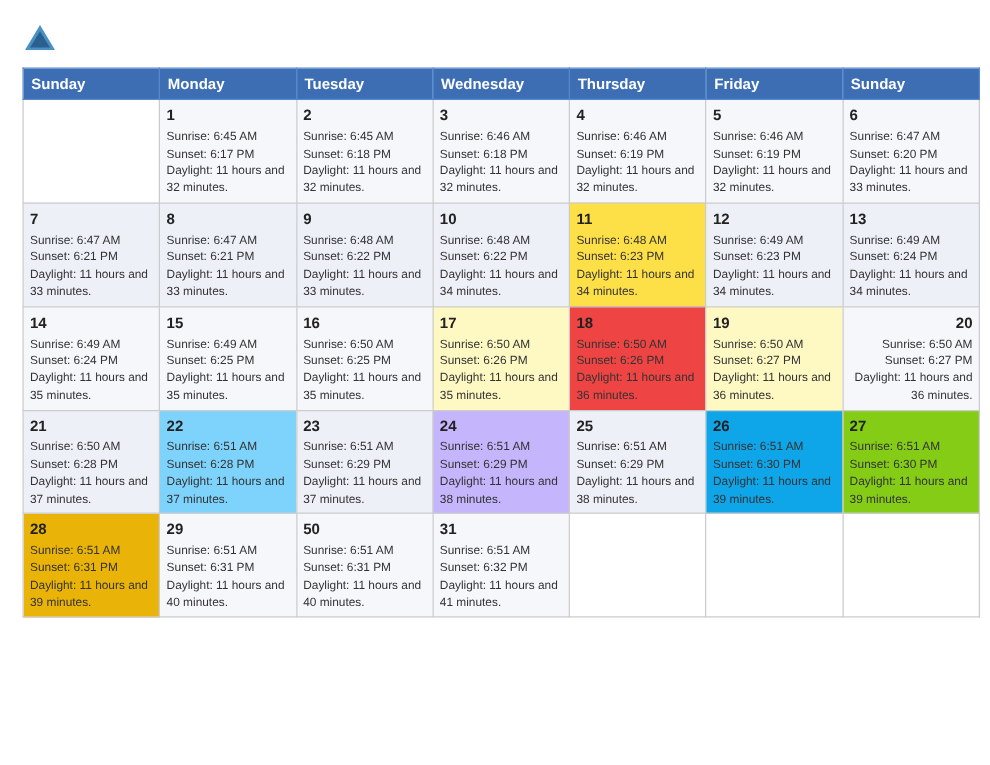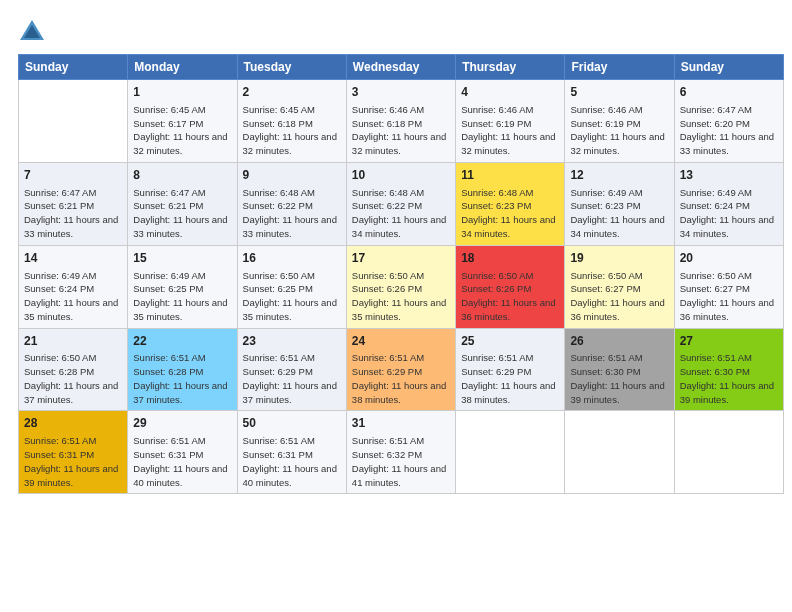--- a/index.html
+++ b/index.html
@@ -214,47 +214,47 @@
             <div class="cell-text">Sunrise: 6:50 AM<br>Sunset: 6:26 PM<br>Daylight: 11 hours and 35 minutes.</div>
           </td>
           <td style="background: #ef4444;">
             <span class="day-num">18</span>
             <div class="cell-text">Sunrise: 6:50 AM<br>Sunset: 6:26 PM<br>Daylight: 11 hours and 36 minutes.</div>
           </td>
           <td style="background: #fef9c3;">
             <span class="day-num">19</span>
             <div class="cell-text">Sunrise: 6:50 AM<br>Sunset: 6:27 PM<br>Daylight: 11 hours and 36 minutes.</div>
           </td>
-          <td style="background: rgb(245, 247, 250);">
+          <td style="background: rgb(245, 247, 250); text-align: right;">
             <span class="day-num">20</span>
             <div class="cell-text">Sunrise: 6:50 AM<br>Sunset: 6:27 PM<br>Daylight: 11 hours and 36 minutes.</div>
           </td>
         </tr>
         <tr>
           <td style="background: rgb(237, 240, 247);">
             <span class="day-num">21</span>
             <div class="cell-text">Sunrise: 6:50 AM<br>Sunset: 6:28 PM<br>Daylight: 11 hours and 37 minutes.</div>
           </td>
           <td style="background: #7dd3fc;">
             <span class="day-num">22</span>
             <div class="cell-text">Sunrise: 6:51 AM<br>Sunset: 6:28 PM<br>Daylight: 11 hours and 37 minutes.</div>
           </td>
           <td style="background: rgb(237, 240, 247);">
             <span class="day-num">23</span>
             <div class="cell-text">Sunrise: 6:51 AM<br>Sunset: 6:29 PM<br>Daylight: 11 hours and 37 minutes.</div>
           </td>
-          <td style="background: #fdba74;">
+          <td style="background: #c4b5fd;">
             <span class="day-num">24</span>
             <div class="cell-text">Sunrise: 6:51 AM<br>Sunset: 6:29 PM<br>Daylight: 11 hours and 38 minutes.</div>
           </td>
           <td style="background: rgb(237, 240, 247);">
             <span class="day-num">25</span>
             <div class="cell-text">Sunrise: 6:51 AM<br>Sunset: 6:29 PM<br>Daylight: 11 hours and 38 minutes.</div>
           </td>
-          <td style="background: #a3a3a3;">
+          <td style="background: #0ea5e9;">
             <span class="day-num">26</span>
             <div class="cell-text">Sunrise: 6:51 AM<br>Sunset: 6:30 PM<br>Daylight: 11 hours and 39 minutes.</div>
           </td>
           <td style="background: #84cc16;">
             <span class="day-num">27</span>
             <div class="cell-text">Sunrise: 6:51 AM<br>Sunset: 6:30 PM<br>Daylight: 11 hours and 39 minutes.</div>
           </td>
         </tr>
         <tr>
           <td style="background: #eab308;">

